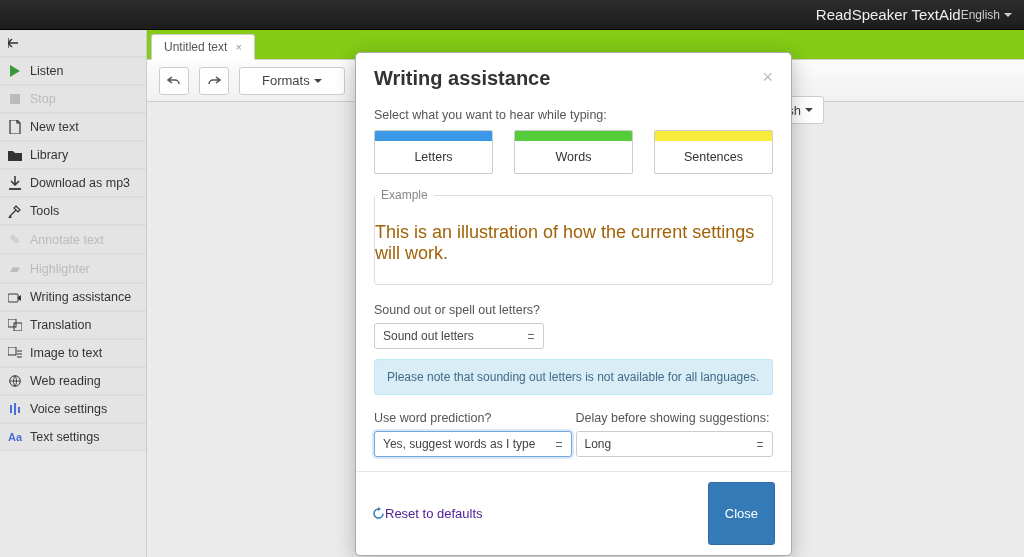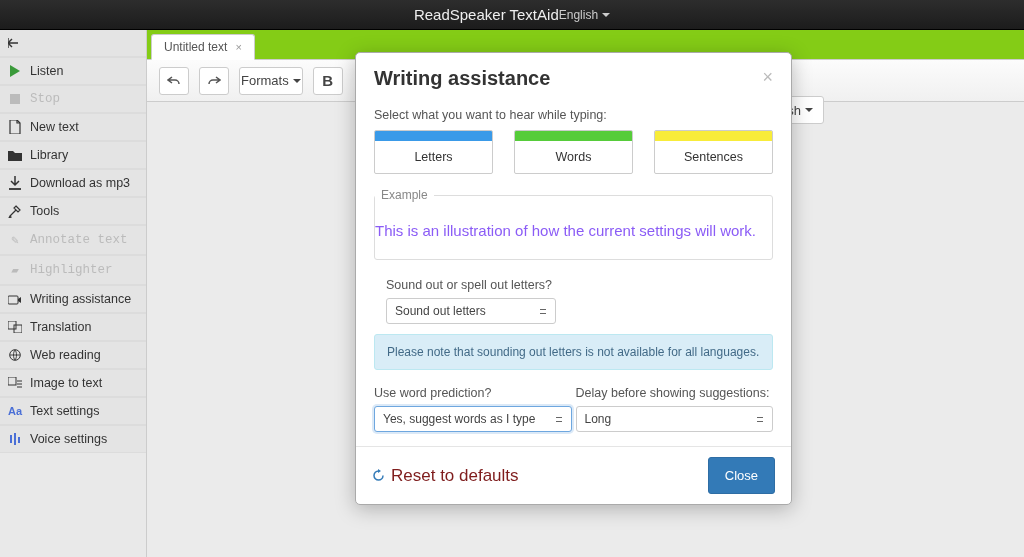--- a/index.html
+++ b/index.html
@@ -15,21 +15,21 @@
   }
 
   
   .topbar {
     height: 30px;
     background: linear-gradient(#2d2d2d, #1c1c1c);
     color: #ddd;
     display: flex;
     align-items: center;
     padding: 0 12px;
-    justify-content: center;
+    justify-content: flex-end;
     border-bottom: 1px solid #000;
   }
   .topbar .brand { font-size: 15px; font-weight: 500; color: #eee; }
   .topbar .lang { font-size: 12px; color: #ccc; display: flex; align-items: center; gap: 4px; cursor: pointer; }
 
   
   .shell { display: flex; height: calc(100% - 30px); }
 
   
   .sidebar {
@@ -44,21 +44,21 @@
     align-items: center;
     gap: 8px;
     padding: 6px 8px;
     border-top: 1px solid #dcdcdc;
     border-bottom: 1px solid #dcdcdc;
     background: #e4e4e4;
     cursor: pointer;
     font-size: 12.5px;
     color: #333;
   }
-  .sidebar .item.disabled { color: #bbb; cursor: default; font-family: Liberation Mono, monospace; }
+  .sidebar .item.disabled { color: #bbb; cursor: default; }
   .sidebar .item .icon { width: 14px; display:inline-flex; align-items:center; justify-content:center; color:#333; }
   .sidebar .item.disabled .icon { color:#bbb; }
   .sidebar .item.first { border-top: none; }
   .sidebar .collapse-row { padding:8px; }
 
   
   .main { flex: 1; background: #ebebeb; position: relative; display:flex; flex-direction:column; }
   .tabstrip {
     height: 30px;
     background: #84cc16;
@@ -87,21 +87,21 @@
     height: 42px;
     background: linear-gradient(#fcfcfc,#f0f0f0);
     border-bottom: 1px solid #ccc;
     display: flex;
     align-items: center;
     gap: 10px;
     padding: 0 12px;
   }
   .tbtn {
     height: 28px;
-    padding: 0 1px;
+    padding: 0 22px;
     border: 1px solid #ccc;
     background: #fff;
     border-radius: 3px;
     font-size: 13px;
     color: #444;
     display: inline-flex;
     align-items: center;
     gap: 4px;
     cursor: pointer;
   }
@@ -149,23 +149,23 @@
   .seg.words   .bar { background:#56cc3a; }
   .seg.sent    .bar { background:#f8ec3a; }
 
   fieldset.example {
     border:1px solid #ddd;
     border-radius:3px;
     padding: 20px 0;
     margin-bottom: 18px;
   }
   fieldset.example legend { padding:0 6px; color:#888; font-size:12px; }
-  fieldset.example .txt { color:#8b5cf6; font-size:15px; }
-
-  .form-row { margin-bottom: 10px; margin-left: 12px; }
+  fieldset.example .txt { color:#a16207; font-size:18px; }
+
+  .form-row { margin-bottom: 10px; }
   .form-label { display:block; margin-bottom:6px; color:#555; }
   .select {
     width: 170px;
     height: 26px;
     border:1px solid #ccc;
     border-radius:3px;
     background:#fff;
     padding: 3px 22px 3px 8px;
     font-size:12px;
     color:#444;
@@ -199,27 +199,27 @@
   .two-col { display:flex; gap:4px; }
   .two-col .col { flex:1; }
 
   .modal-footer {
     border-top:1px solid #e5e5e5;
     padding: 10px 16px;
     display:flex;
     justify-content: space-between;
     align-items:center;
   }
-  .link-reset { color:#7f1d1d; font-size:17px; display:inline-flex; align-items:center; gap:6px; cursor:pointer; }
+  .link-reset { color:#4c1d95; font-size:13px; display:inline-flex; align-items:center; cursor:pointer; }
   .btn-primary {
     background:#337ab7;
     color:#fff;
     border:1px solid #2e6da4;
     border-radius:3px;
-    padding:10px 16px;
+    padding:23px 16px;
     font-size:13px;
     cursor:pointer;
   }
 
   .caret { display:inline-block; width:0;height:0;border-left:4px solid transparent;border-right:4px solid transparent;border-top:4px solid currentColor; }
 
   
   .behind-btn {
     position:absolute;
     right:200px;
@@ -329,49 +329,49 @@
       <span class="icon">
         <svg width="14" height="12" viewBox="0 0 14 12">
             <rect x="0" y="0" width="8" height="8" fill="none" stroke="#333"></rect>
             <rect x="6" y="4" width="8" height="8" fill="none" stroke="#333"></rect>
           </svg>
       </span>
       <span>Translation</span>
     </div>
     <div class="item">
       <span class="icon">
+        <svg width="14" height="12" viewBox="0 0 14 12">
+            <rect x="0" y="0" width="8" height="8" fill="none" stroke="#333"></rect>
+            <path d="M9 4h5M9 7h5M9 10h5" stroke="#333"></path>
+          </svg>
+      </span>
+      <span>Image to text</span>
+    </div>
+    <div class="item">
+      <span class="icon">
         <svg width="12" height="12" viewBox="0 0 12 12">
             <circle cx="6" cy="6" r="5.3" fill="none" stroke="#333"></circle>
             <path d="M1 6h10M6 1c2 2 2 8 0 10M6 1c-2 2-2 8 0 10" fill="none" stroke="#333" stroke-width="0.9"></path>
           </svg>
       </span>
       <span>Web reading</span>
-    </div>
-    <div class="item">
-      <span class="icon">
-        <svg width="14" height="12" viewBox="0 0 14 12">
-            <rect x="0" y="0" width="8" height="8" fill="none" stroke="#333"></rect>
-            <path d="M9 4h5M9 7h5M9 10h5" stroke="#333"></path>
-          </svg>
-      </span>
-      <span>Image to text</span>
-    </div>
-    <div class="item">
-      <span class="icon" style="color:#4a6fd6;font-size:11px;font-weight:bold">Aa</span>
-      <span>Text settings</span>
     </div>
     <div class="item">
       <span class="icon" style="color:#4a6fd6">
         <svg width="12" height="12" viewBox="0 0 12 12">
             <rect x="1" y="2" width="2" height="8" fill="currentColor"></rect>
             <rect x="5" y="0" width="2" height="12" fill="currentColor"></rect>
             <rect x="9" y="4" width="2" height="6" fill="currentColor"></rect>
           </svg>
       </span>
       <span>Voice settings</span>
+    </div>
+    <div class="item">
+      <span class="icon" style="color:#4a6fd6;font-size:11px;font-weight:bold">Aa</span>
+      <span>Text settings</span>
     </div>
   </div>
 
   <div class="main">
 
     <div class="tabstrip">
       <div class="tab">
         <span>Untitled text</span>
         <span class="close">×</span>
       </div>

